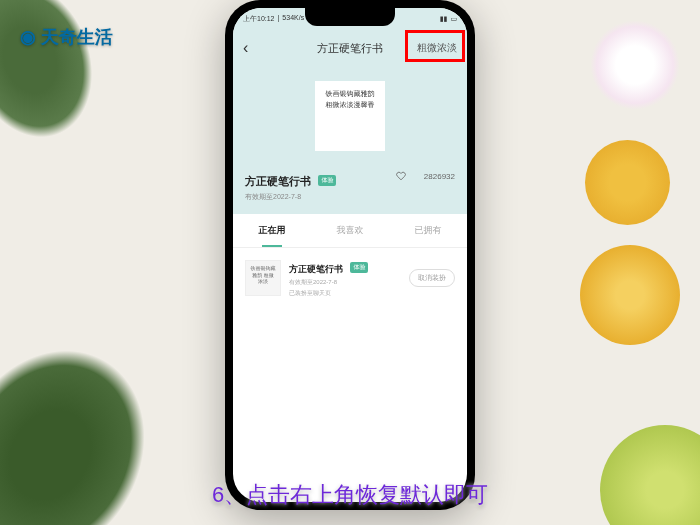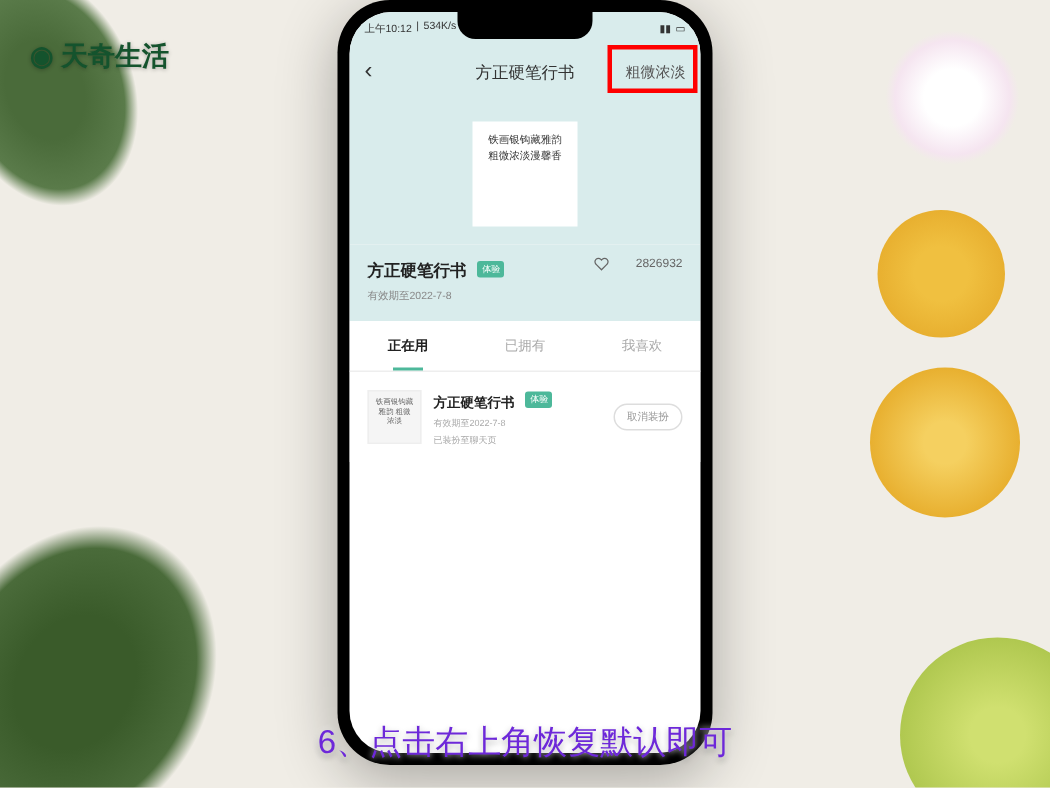--- a/index.html
+++ b/index.html
@@ -4,39 +4,39 @@
 <style>
 *{margin:0;padding:0;box-sizing:border-box;font-family:-apple-system,"PingFang SC","Microsoft YaHei",sans-serif}
 body{width:700px;height:525px;background:#f0ede6;position:relative;overflow:hidden}
 .bg-deco{position:absolute;pointer-events:none}
 .leaf-tl{top:-20px;left:-30px;width:120px;height:160px;background:radial-gradient(ellipse at center,#4a6b3a 30%,#5a7b4a 60%,transparent 70%);border-radius:50%;transform:rotate(-20deg)}
 .leaf-bl{bottom:-40px;left:-40px;width:180px;height:220px;background:radial-gradient(ellipse at center,#3a5b2a 30%,#4a6b3a 60%,transparent 70%);border-radius:50%;transform:rotate(30deg)}
 .flower{top:20px;right:20px;width:90px;height:90px;background:radial-gradient(circle,#fff 30%,#f5e5f0 60%,transparent 70%);border-radius:50%}
 .orange1{top:140px;right:30px;width:85px;height:85px;background:radial-gradient(circle,#f0c040 30%,#e8b030 70%);border-radius:50%}
 .orange2{top:245px;right:20px;width:100px;height:100px;background:radial-gradient(circle,#f5d060 20%,#e8b030 70%);border-radius:50%}
 .lime{bottom:-30px;right:-30px;width:130px;height:130px;background:radial-gradient(circle,#d0e070 20%,#b0c850 70%);border-radius:50%}
-.watermark{position:absolute;top:25px;left:20px;color:#14532d;font-size:18px;font-weight:bold;text-shadow:0 1px 3px rgba(0,0,0,.3);z-index:5}
+.watermark{position:absolute;top:25px;left:20px;color:#0369a1;font-size:18px;font-weight:bold;text-shadow:0 1px 3px rgba(0,0,0,.3);z-index:5}
 .phone{position:absolute;left:225px;top:0;width:250px;height:510px;background:#000;border-radius:35px;padding:8px;box-shadow:0 10px 40px rgba(0,0,0,.3);z-index:10}
 .screen{width:100%;height:100%;background:#fff;border-radius:28px;overflow:hidden;position:relative}
 .notch{position:absolute;top:0;left:50%;transform:translateX(-50%);width:90px;height:18px;background:#000;border-radius:0 0 12px 12px;z-index:20}
 .status-bar{height:22px;background:#d9ecec;display:flex;align-items:center;justify-content:space-between;padding:0 10px;font-size:7px;color:#333}
 .status-left{display:flex;gap:3px}
 .status-right{display:flex;gap:3px;align-items:center}
 .header{height:36px;background:#d9ecec;display:flex;align-items:center;justify-content:space-between;padding:0 10px;position:relative}
 .back{font-size:16px;color:#333;cursor:pointer}
 .title{position:absolute;left:50%;transform:translateX(-50%);font-size:11px;color:#333}
 .restore{font-size:10px;color:#555;cursor:pointer}
 .highlight{position:absolute;top:22px;right:2px;width:60px;height:32px;border:3px solid red;z-index:30;pointer-events:none}
 .preview{background:#d9ecec;padding:15px 0 12px;text-align:center}
 .preview-box{display:inline-block;width:70px;height:70px;background:#fff;padding:8px;font-size:7px;line-height:1.5;color:#333;text-align:center}
 .font-info{background:#d9ecec;padding:8px 12px 12px;display:flex;justify-content:space-between;align-items:flex-start}
 .font-name{font-size:11px;font-weight:600;color:#222}
 .badge{display:inline-block;background:#4db89a;color:#fff;font-size:6px;padding:1px 3px;border-radius:2px;margin-left:3px;vertical-align:middle}
 .expiry{font-size:7px;color:#888;margin-top:3px}
-.likes{display:flex;align-items:flex-start;font-size:8px;color:#666;gap:18px}
+.likes{display:flex;align-items:center;font-size:8px;color:#666;gap:18px}
 .heart{width:10px;height:10px}
 .tabs{display:flex;background:#fff;border-bottom:1px solid #eee}
 .tab{flex:1;text-align:center;padding:10px 0;font-size:9px;color:#aaa;cursor:pointer;position:relative}
 .tab.active{color:#222;font-weight:600}
 .tab.active::after{content:"";position:absolute;bottom:0;left:50%;transform:translateX(-50%);width:20px;height:2px;background:#4db89a}
 .list{background:#fff;padding:10px 12px}
 .item{display:flex;align-items:center;gap:8px}
 .thumb{width:36px;height:36px;background:#f5f5f5;border:1px solid #eee;font-size:5px;padding:4px;line-height:1.3;color:#666;text-align:center}
 .item-info{flex:1}
 .item-name{font-size:9px;font-weight:600;color:#222}
@@ -99,22 +99,22 @@
       <div class="likes">
         <svg class="heart" viewBox="0 0 24 24" fill="none" stroke="#666" stroke-width="2">
             <path d="M20.84 4.61a5.5 5.5 0 0 0-7.78 0L12 5.67l-1.06-1.06a5.5 5.5 0 0 0-7.78 7.78l1.06 1.06L12 21.23l7.78-7.78 1.06-1.06a5.5 5.5 0 0 0 0-7.78z"></path>
           </svg>
         <span>2826932</span>
       </div>
     </div>
 
     <div class="tabs">
       <div class="tab active">正在用</div>
+      <div class="tab">我喜欢</div>
       <div class="tab">已拥有</div>
-      <div class="tab">我喜欢</div>
     </div>
 
     <div class="list">
       <div class="item">
         <div class="thumb">铁画银钩藏雅韵 粗微浓淡</div>
         <div class="item-info">
           <div>
             <span class="item-name">方正硬笔行书</span>
             <span class="badge">体验</span>
           </div>

